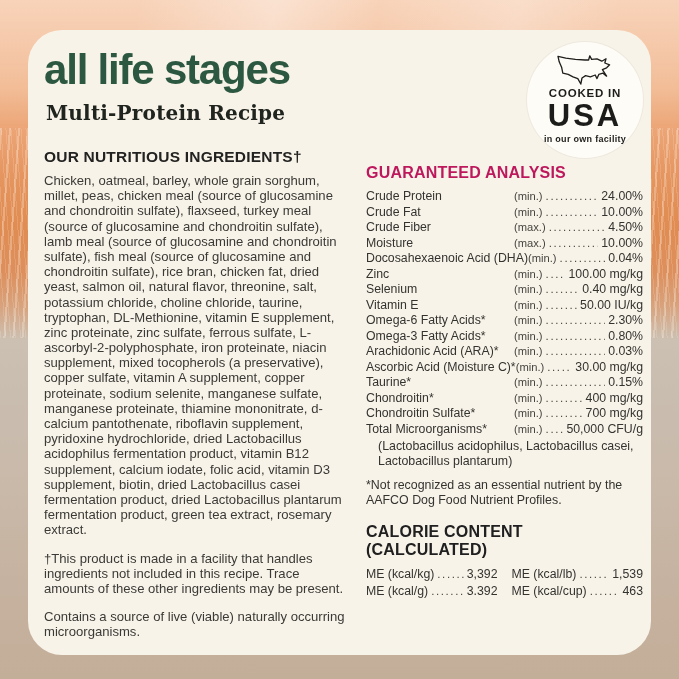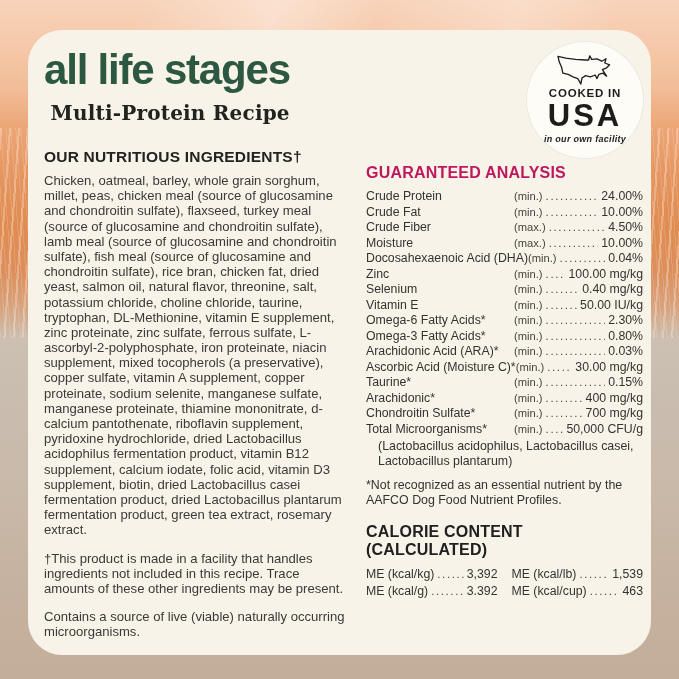--- a/index.html
+++ b/index.html
@@ -29,32 +29,32 @@
     color:#33332f;
   }
 
   .header{position:absolute;left:16px;top:18px;}
   .title{
     margin:0;font-size:42px;font-weight:800;letter-spacing:-1.2px;
     color:#2c5841;line-height:1.05;
   }
   .subtitle{
     margin:9px 0 0 2px;font-family:"DejaVu Serif", serif;
-    font-size:20px;font-weight:700;color:#20241e;letter-spacing:.2px;text-align:right;
+    font-size:20px;font-weight:700;color:#20241e;letter-spacing:.2px;
   }
 
   .badge{
     position:absolute;right:8px;top:12px;width:116px;height:116px;border-radius:50%;
     background:#fefcf6;box-shadow:0 0 0 1px rgba(60,50,40,.05);
     text-align:center;color:#1c1c1a;
   }
   .badge svg{display:block;margin:9px auto 0 auto;}
   .badge-cooked{font-size:11.5px;font-weight:700;letter-spacing:.8px;margin-top:0;}
   .badge-usa{font-size:31px;font-weight:800;letter-spacing:3px;line-height:1;margin-top:1px;}
-  .badge-facility{font-size:9px;font-weight:700;letter-spacing:.3px;margin-top:3px;font-style:italic;}
+  .badge-facility{font-size:9px;font-weight:700;letter-spacing:.3px;margin-top:3px;}
 
   .col-left{position:absolute;left:16px;top:118px;width:303px;}
   .sec-heading{
     margin:0 0 7px 0;font-size:15.5px;font-weight:700;color:#222220;letter-spacing:.2px;
   }
   .body-text{margin:0;font-size:13.1px;line-height:1.16;color:#3a3a36;}
   .fn{margin:13px 0 0 0;font-size:13.1px;line-height:1.16;color:#3a3a36;}
 
   .col-right{position:absolute;left:338px;top:134px;width:277px;}
   .ga-heading{margin:0 0 7px 0;font-size:16px;font-weight:700;color:#be185d;letter-spacing:.2px;}
@@ -182,21 +182,21 @@
         <span class="ga-dots"></span>
         <span class="ga-val">30.00 mg/kg</span>
       </div>
     <div class="ga-row">
         <span class="ga-name">Taurine*</span>
         <span class="ga-qual">(min.)</span>
         <span class="ga-dots"></span>
         <span class="ga-val">0.15%</span>
       </div>
     <div class="ga-row">
-        <span class="ga-name">Arachidonic*</span>
+        <span class="ga-name">Chondroitin*</span>
         <span class="ga-qual">(min.)</span>
         <span class="ga-dots"></span>
         <span class="ga-val">400 mg/kg</span>
       </div>
     <div class="ga-row">
         <span class="ga-name">Chondroitin Sulfate*</span>
         <span class="ga-qual">(min.)</span>
         <span class="ga-dots"></span>
         <span class="ga-val">700 mg/kg</span>
       </div>

